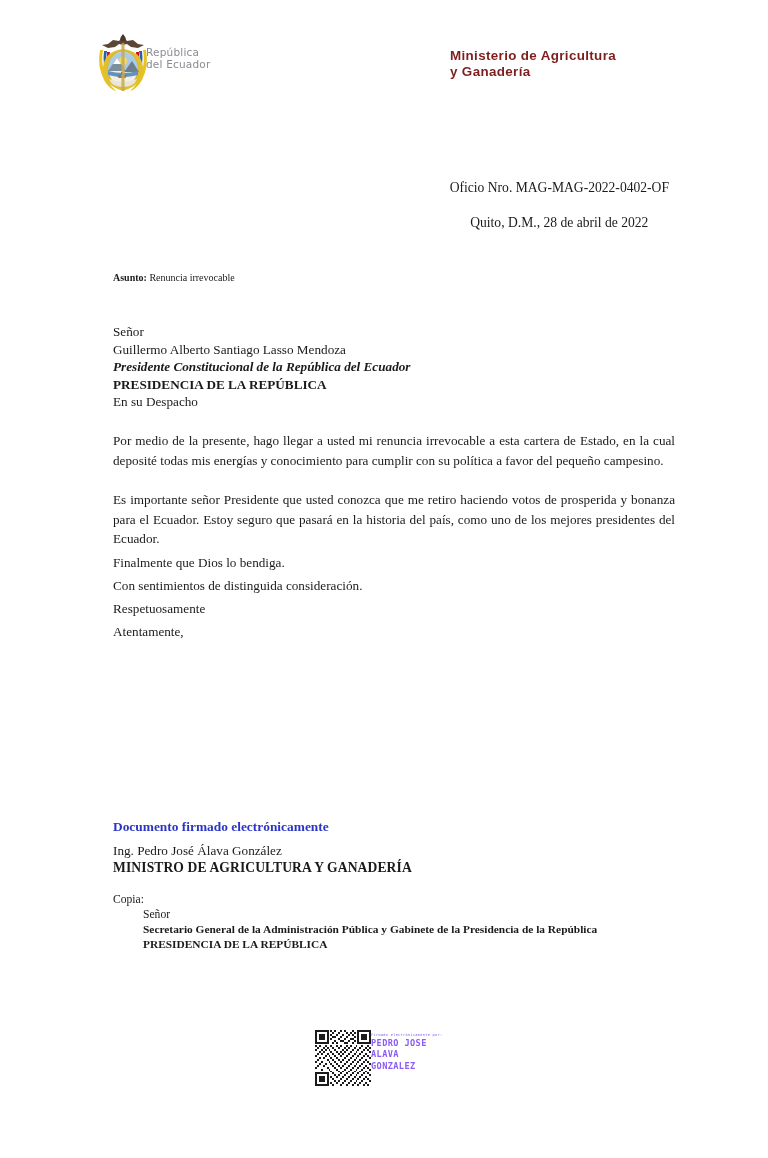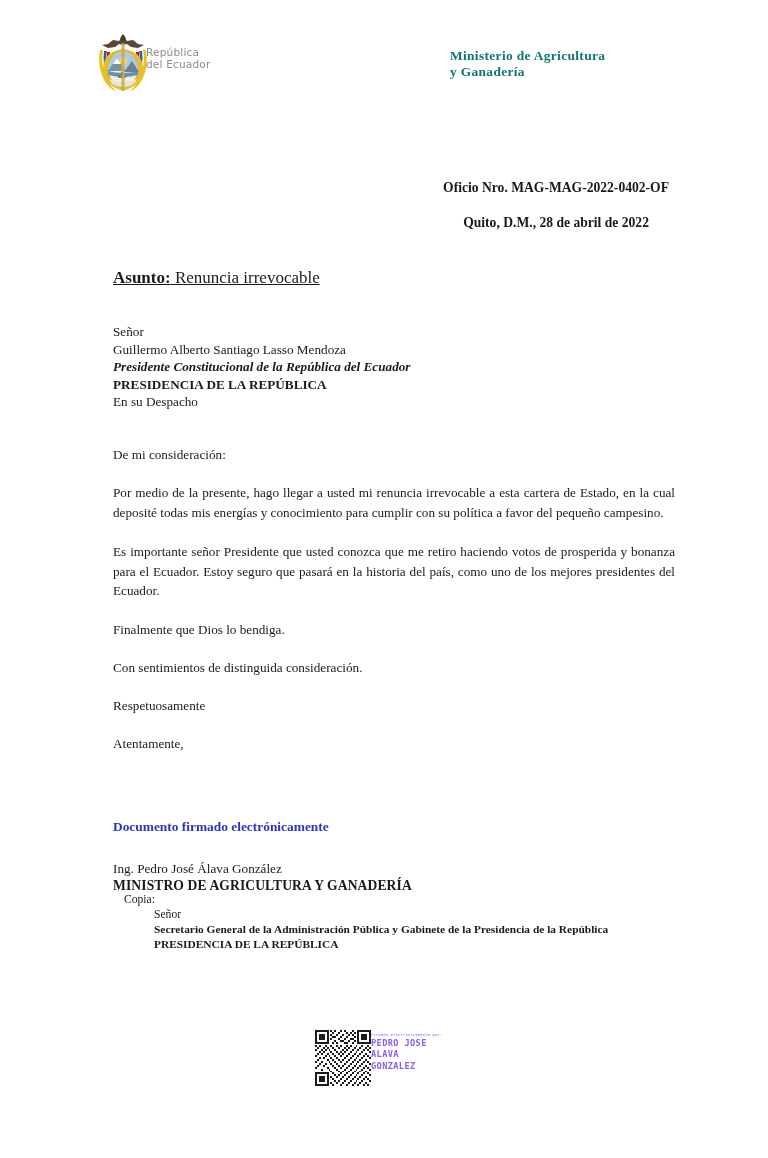--- a/index.html
+++ b/index.html
@@ -13,54 +13,54 @@
   .header{position:absolute;left:0;top:0;width:768px;height:115px;}
   .coa-wrap{position:absolute;left:86px;top:31px;width:74px;height:62px;}
   .coa-wrap svg{display:block;width:74px;height:62px;}
   .rep-text{
     position:absolute;left:146px;top:47px;
     font-family:"DejaVu Sans", sans-serif;
     font-size:10.5px;line-height:11.5px;color:#8b8b92;letter-spacing:.2px;
   }
   .ministry{
     position:absolute;left:450px;top:48px;
-    font-family:Liberation Serif, serif;
+    font-family:Liberation Sans, sans-serif;
     font-size:13.4px;line-height:16px;font-weight:bold;
-    color:#0f766e;letter-spacing:.35px;
+    color:#7f1d1d;letter-spacing:.35px;
   }
 
   
   .meta{position:absolute;right:99px;top:180px;text-align:right;}
-  .meta div{font-size:13.6px;font-weight:bold;line-height:15px;}
+  .meta div{font-size:13.6px;font-weight:normal;line-height:15px;}
   .meta .date{margin-top:20px;text-align:center;}
 
   
   .body-col{position:absolute;left:113px;top:270px;width:562px;}
-  .asunto{font-size:17px;line-height:16px;text-decoration:underline;}
+  .asunto{font-size:10px;line-height:16px;}
   .asunto b{font-weight:bold;}
   .addressee{margin-top:37px;font-size:13.2px;line-height:17.6px;}
   .addressee .b{font-weight:bold;font-style:italic;}
   .addressee .caps{font-weight:bold;}
   .salute{margin-top:36px;font-size:13.2px;line-height:16px;}
   p.para{
     margin:20px 0 0 0;font-size:13.2px;line-height:19.6px;
     text-align:justify;text-justify:inter-word;
   }
-  .plain{margin-top:20px;font-size:13.2px;line-height:18px;}
+  .plain{margin-top:5px;font-size:13.2px;line-height:18px;}
 
   
   .sig{position:absolute;left:113px;top:818px;width:562px;}
   .sig .efirma{
     font-size:13.4px;font-weight:bold;
     color:#2b35c4;line-height:17px;
   }
-  .sig .name{margin-top:26px;font-size:13.2px;line-height:16px;}
+  .sig .name{margin-top:8px;font-size:13.2px;line-height:16px;}
   .sig .role{font-size:13.6px;font-weight:bold;line-height:17px;letter-spacing:.1px;}
 
-  .copia{position:absolute;left:124px;top:892px;width:575px;font-size:11.6px;line-height:15px;}
+  .copia{position:absolute;left:113px;top:892px;width:575px;font-size:11.6px;line-height:15px;}
   .copia .ind{margin-left:30px;}
   .copia .b{font-weight:bold;font-size:11.4px;}
 
   
   .stamp{position:absolute;left:315px;top:1030px;width:160px;height:60px;}
   .qr{position:absolute;left:0;top:0;width:56px;height:56px;}
   .qr svg{display:block;}
   .stamp-txt{position:absolute;left:56px;top:2px;font-family:"DejaVu Sans Mono", monospace;color:#8b5cf6;}
   .stamp-txt .tiny{font-size:3.6px;letter-spacing:.3px;line-height:6px;}
   .stamp-txt .nm{font-size:8.6px;font-weight:bold;line-height:11.4px;letter-spacing:.4px;}
@@ -136,21 +136,20 @@
     </div>
 
     <div class="addressee">
       <div>Señor</div>
       <div>Guillermo Alberto Santiago Lasso Mendoza</div>
       <div class="b">Presidente Constitucional de la República del Ecuador</div>
       <div class="caps">PRESIDENCIA DE LA REPÚBLICA</div>
       <div>En su Despacho</div>
     </div>
 
-    <div class="salute">De mi consideración:</div>
 
     <p class="para">Por medio de la presente, hago llegar a usted mi renuncia irrevocable a esta cartera de Estado, en la cual deposité todas mis energías y conocimiento para cumplir con su política a favor del pequeño campesino.</p>
     <p class="para">Es importante señor Presidente que usted conozca que me retiro haciendo votos de prosperida y bonanza para el Ecuador. Estoy seguro que pasará en la historia del país, como uno de los mejores presidentes del Ecuador.</p>
 
     <div class="plain">Finalmente que Dios lo bendiga.</div>
     <div class="plain">Con sentimientos de distinguida consideración.</div>
     <div class="plain">Respetuosamente</div>
     <div class="plain">Atentamente,</div>
   </div>
 

